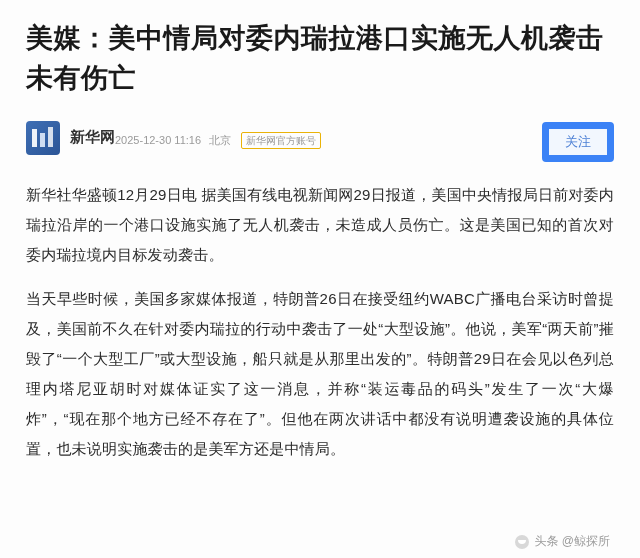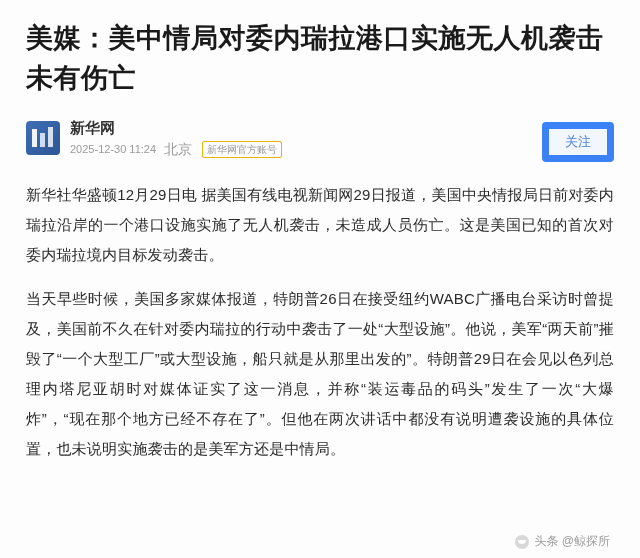--- a/index.html
+++ b/index.html
@@ -64,41 +64,41 @@
   .logo .bar3 {
     position: absolute;
     left: 22px; top: 6px;
     width: 5px; height: 20px;
     background: #ffffff;
     opacity: 0.8;
   }
   .meta-text {
     margin-left: 10px;
     display: flex;
-    flex-direction: column;
+    flex-direction: row;
     justify-content: center;
   }
   .source-name {
     font-size: 15px;
     color: #333333;
     font-weight: bold;
     line-height: 18px;
   }
   .meta-sub {
     display: flex;
     align-items: center;
     margin-top: 4px;
   }
   .meta-date {
     font-size: 11px;
     color: #9a9a9a;
     line-height: 14px;
   }
   .meta-loc {
-    font-size: 14px;
+    font-size: 11px;
     color: #9a9a9a;
     margin-left: 8px;
     line-height: 14px;
   }
   .account-tag {
     font-size: 10px;
     color: #9a9a9a;
     border: 1px solid #eab308;
     border-radius: 2px;
     padding: 1px 4px;
@@ -170,21 +170,21 @@
 
   <div class="meta-row">
     <div class="logo">
       <span class="bar1"></span>
         <span class="bar2"></span>
         <span class="bar3"></span>
     </div>
     <div class="meta-text">
       <div class="source-name">新华网</div>
       <div class="meta-sub">
-        <span class="meta-date">2025-12-30 11:24</span>
+        <span class="meta-date">2025-12-30 11:16</span>
         <span class="meta-loc">北京</span>
         <span class="account-tag">新华网官方账号</span>
       </div>
     </div>
     <div class="follow-btn">关注</div>
   </div>
 
   <div class="article">
     <p>新华社华盛顿12月29日电 据美国有线电视新闻网29日报道，美国中央情报局日前对委内瑞拉沿岸的一个港口设施实施了无人机袭击，未造成人员伤亡。这是美国已知的首次对委内瑞拉境内目标发动袭击。</p>
     <p>当天早些时候，美国多家媒体报道，特朗普26日在接受纽约WABC广播电台采访时曾提及，美国前不久在针对委内瑞拉的行动中袭击了一处“大型设施”。他说，美军“两天前”摧毁了“一个大型工厂”或大型设施，船只就是从那里出发的”。特朗普29日在会见以色列总理内塔尼亚胡时对媒体证实了这一消息，并称“装运毒品的码头”发生了一次“大爆炸”，“现在那个地方已经不存在了”。但他在两次讲话中都没有说明遭袭设施的具体位置，也未说明实施袭击的是美军方还是中情局。</p>

